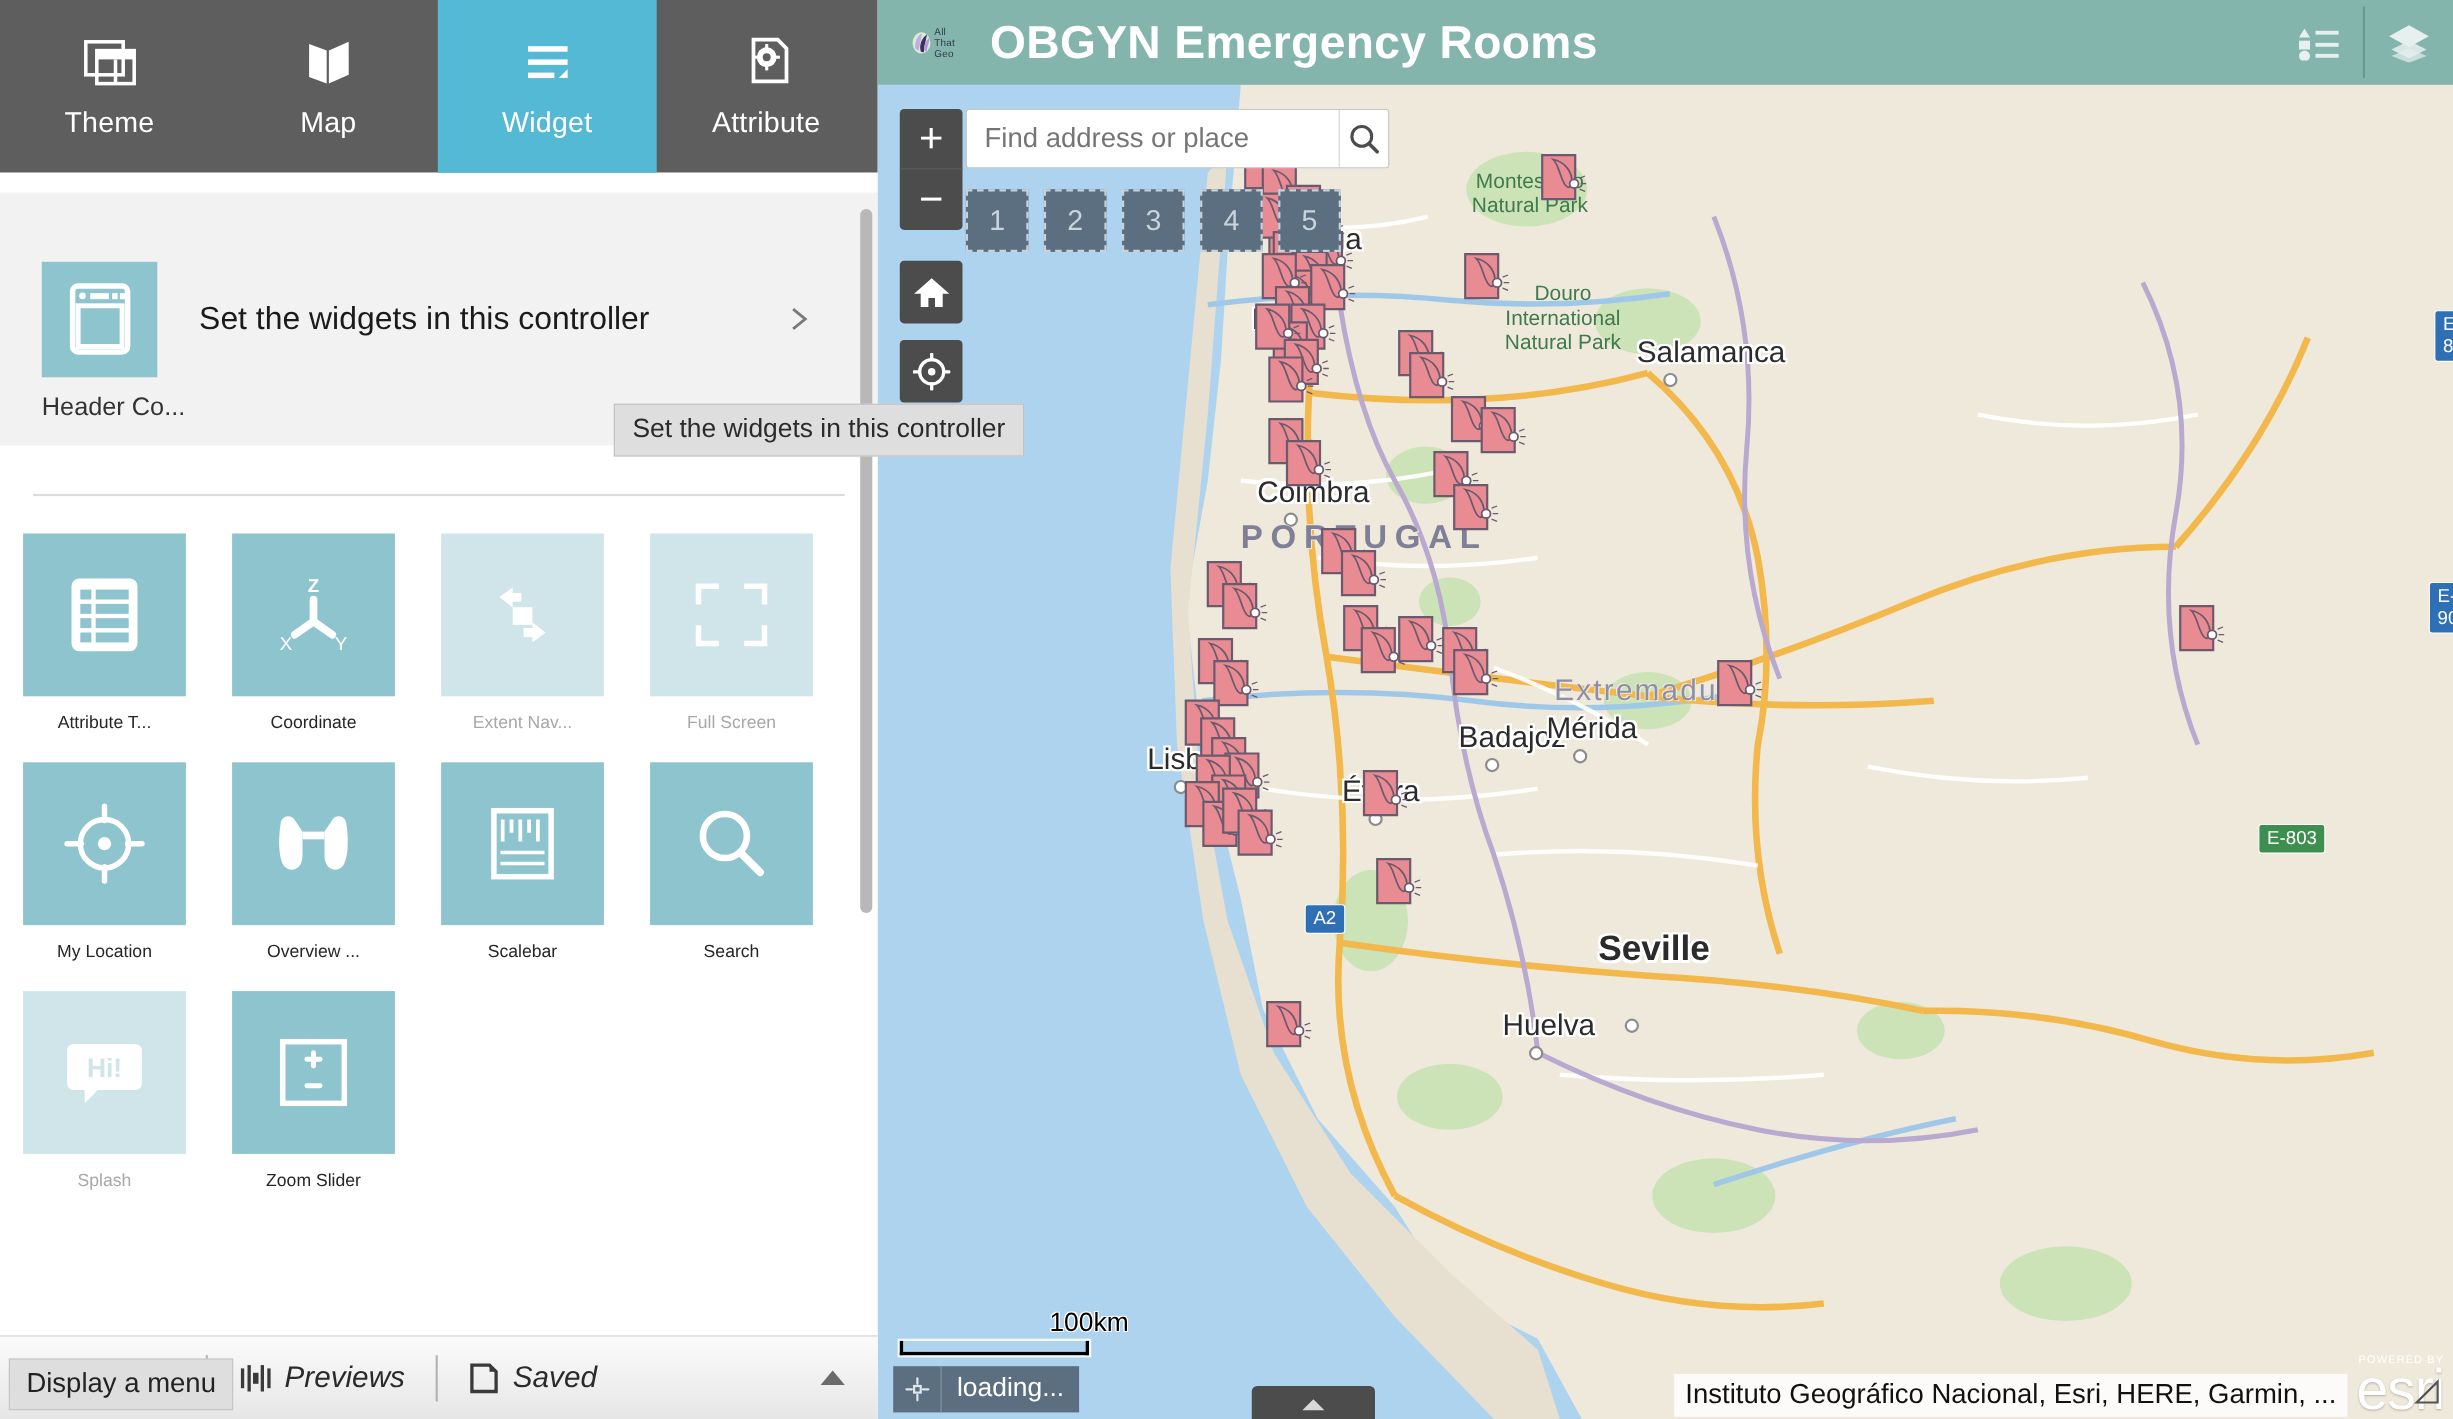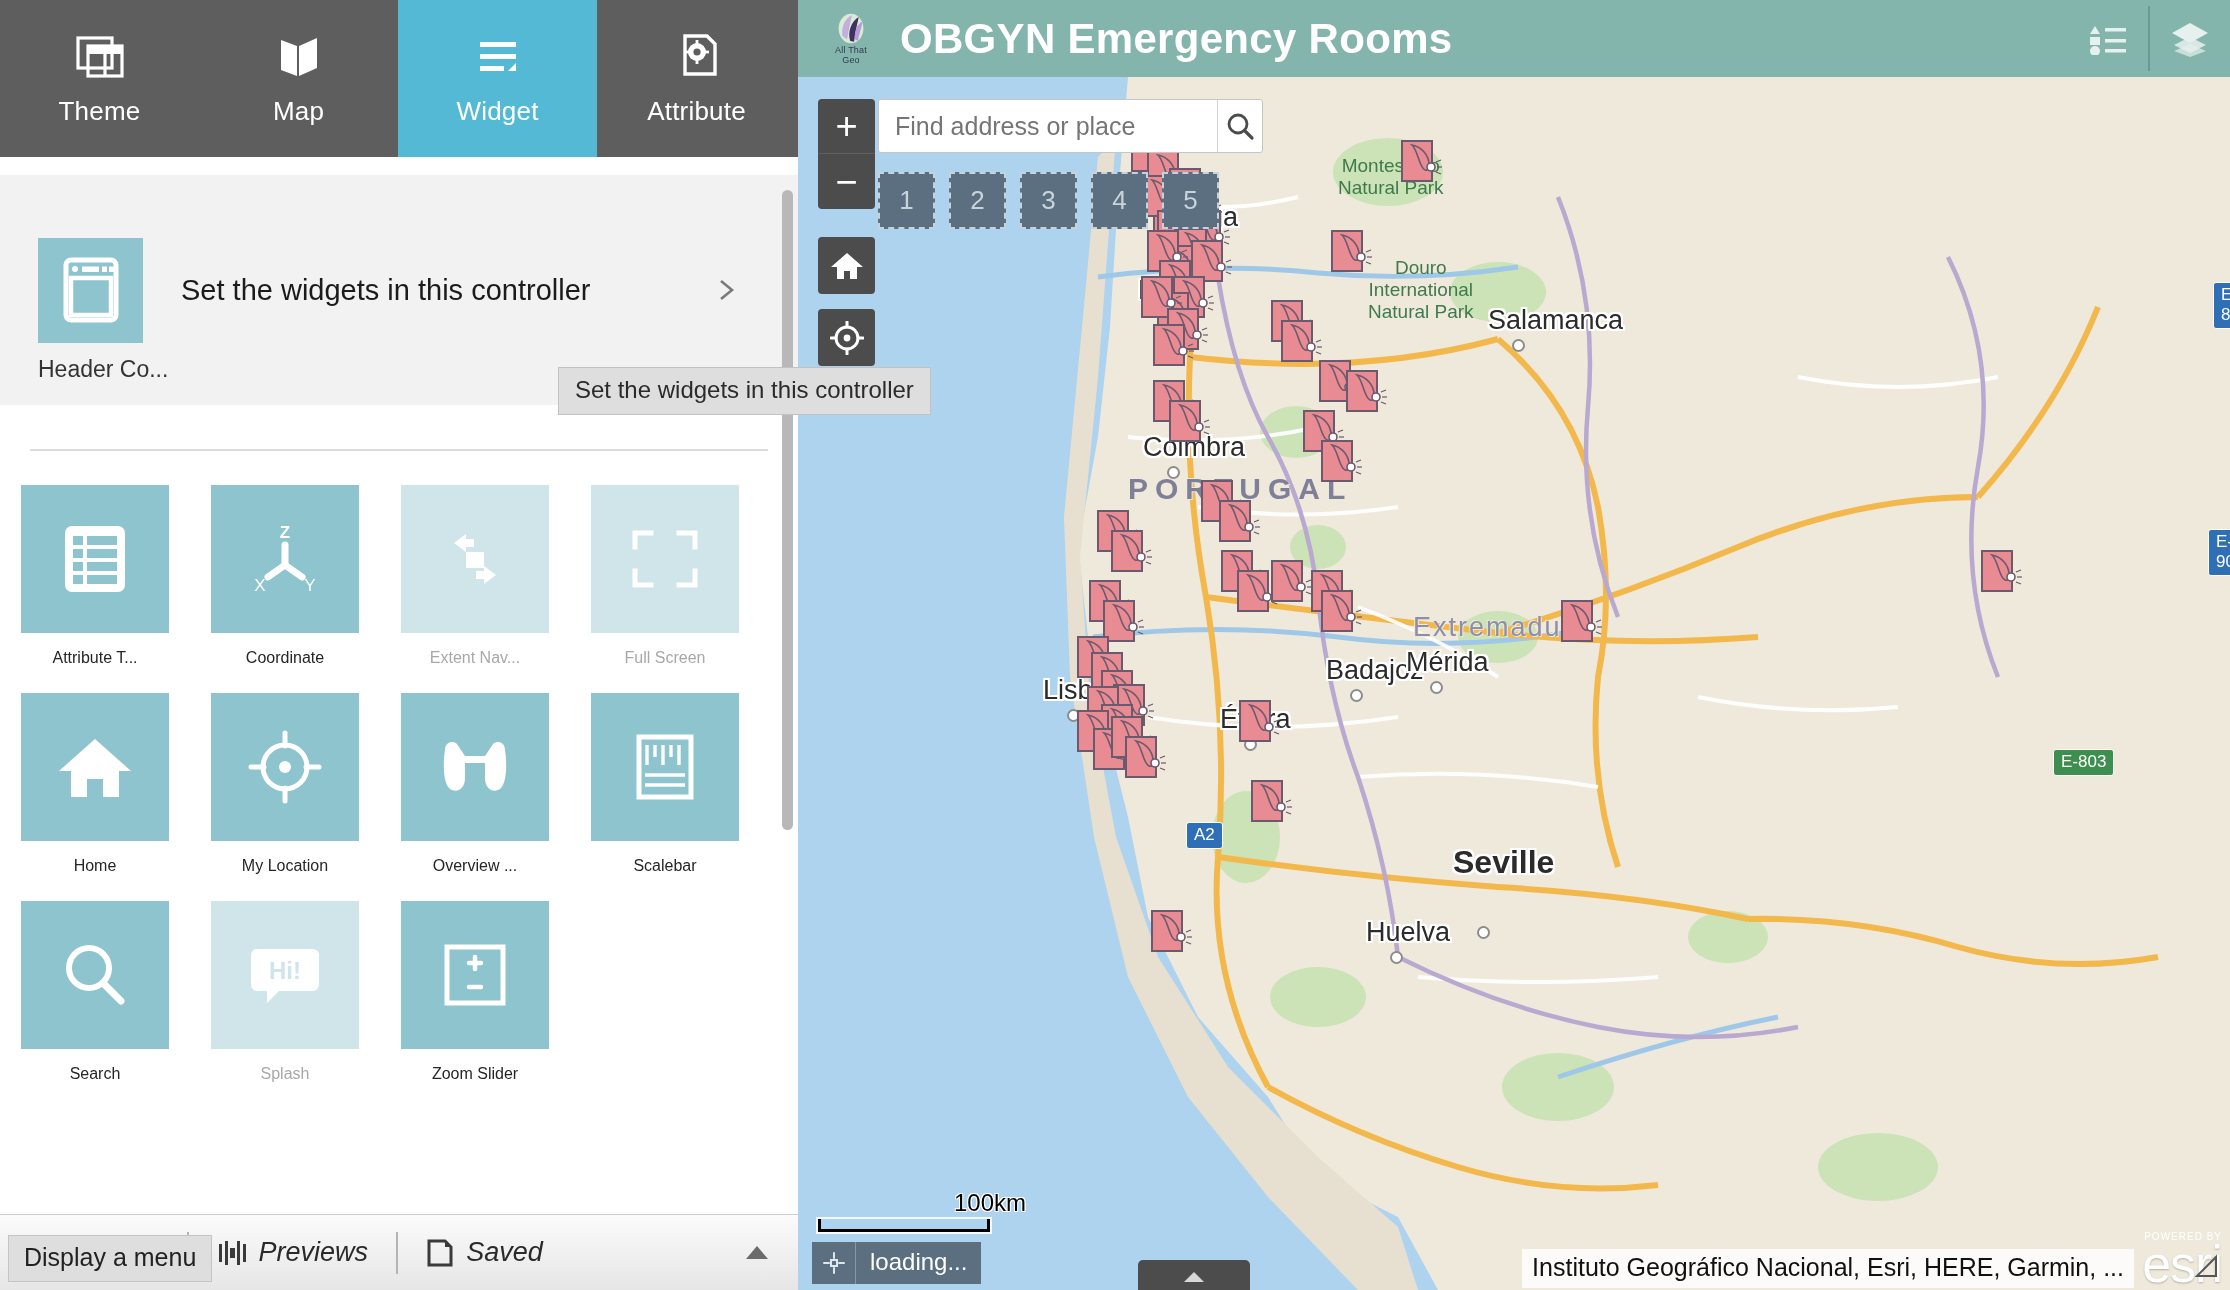--- a/index.html
+++ b/index.html
@@ -145,21 +145,21 @@
   }
   .map-header {
     position: relative; z-index: 20;
     height: 77px; width: 1432px;
     background: #84b5ad;
     display: flex; align-items: center;
     padding-left: 28px;
   }
   .brand-logo {
     width: 50px; height: 52px; flex: none;
-    display: flex; flex-direction: column; align-items: center; text-align: center;
+    display: flex; flex-direction: row; align-items: center;
   }
   .brand-sub {
     font-size: 9px; color: #2e3b4e; margin-top: 1px;
     letter-spacing: .2px;
   }
   .map-title {
     margin-left: 24px; color: #ffffff;
     font-size: 42px; font-weight: bold;
     letter-spacing: .3px;
   }
@@ -451,28 +451,20 @@
               <polyline points="6,20 6,6 22,6"></polyline>
               <polyline points="50,6 66,6 66,20"></polyline>
               <polyline points="66,44 66,58 50,58"></polyline>
               <polyline points="22,58 6,58 6,44"></polyline>
             </g>
           </svg>
         </div>
         <div class="tile-label">Full Screen</div>
       </div>
 
-      <div class="tile">
-        <div class="tile-box">
-          <svg width="80" height="72" viewBox="0 0 80 72">
-            <path d="M40 8 L76 40 L64 40 L64 66 L48 66 L48 48 L32 48 L32 66 L16 66 L16 40 L4 40 Z" fill="#fff"></path>
-          </svg>
-        </div>
-        <div class="tile-label">Home</div>
-      </div>
 
       <div class="tile">
         <div class="tile-box">
           <svg width="76" height="76" viewBox="0 0 76 76">
             <circle cx="38" cy="38" r="22" fill="none" stroke="#fff" stroke-width="5"></circle>
             <circle cx="38" cy="38" r="6" fill="#fff"></circle>
             <g stroke="#fff" stroke-width="5" stroke-linecap="round">
               <line x1="38" y1="4" x2="38" y2="17"></line>
               <line x1="38" y1="59" x2="38" y2="72"></line>
               <line x1="4" y1="38" x2="17" y2="38"></line>

